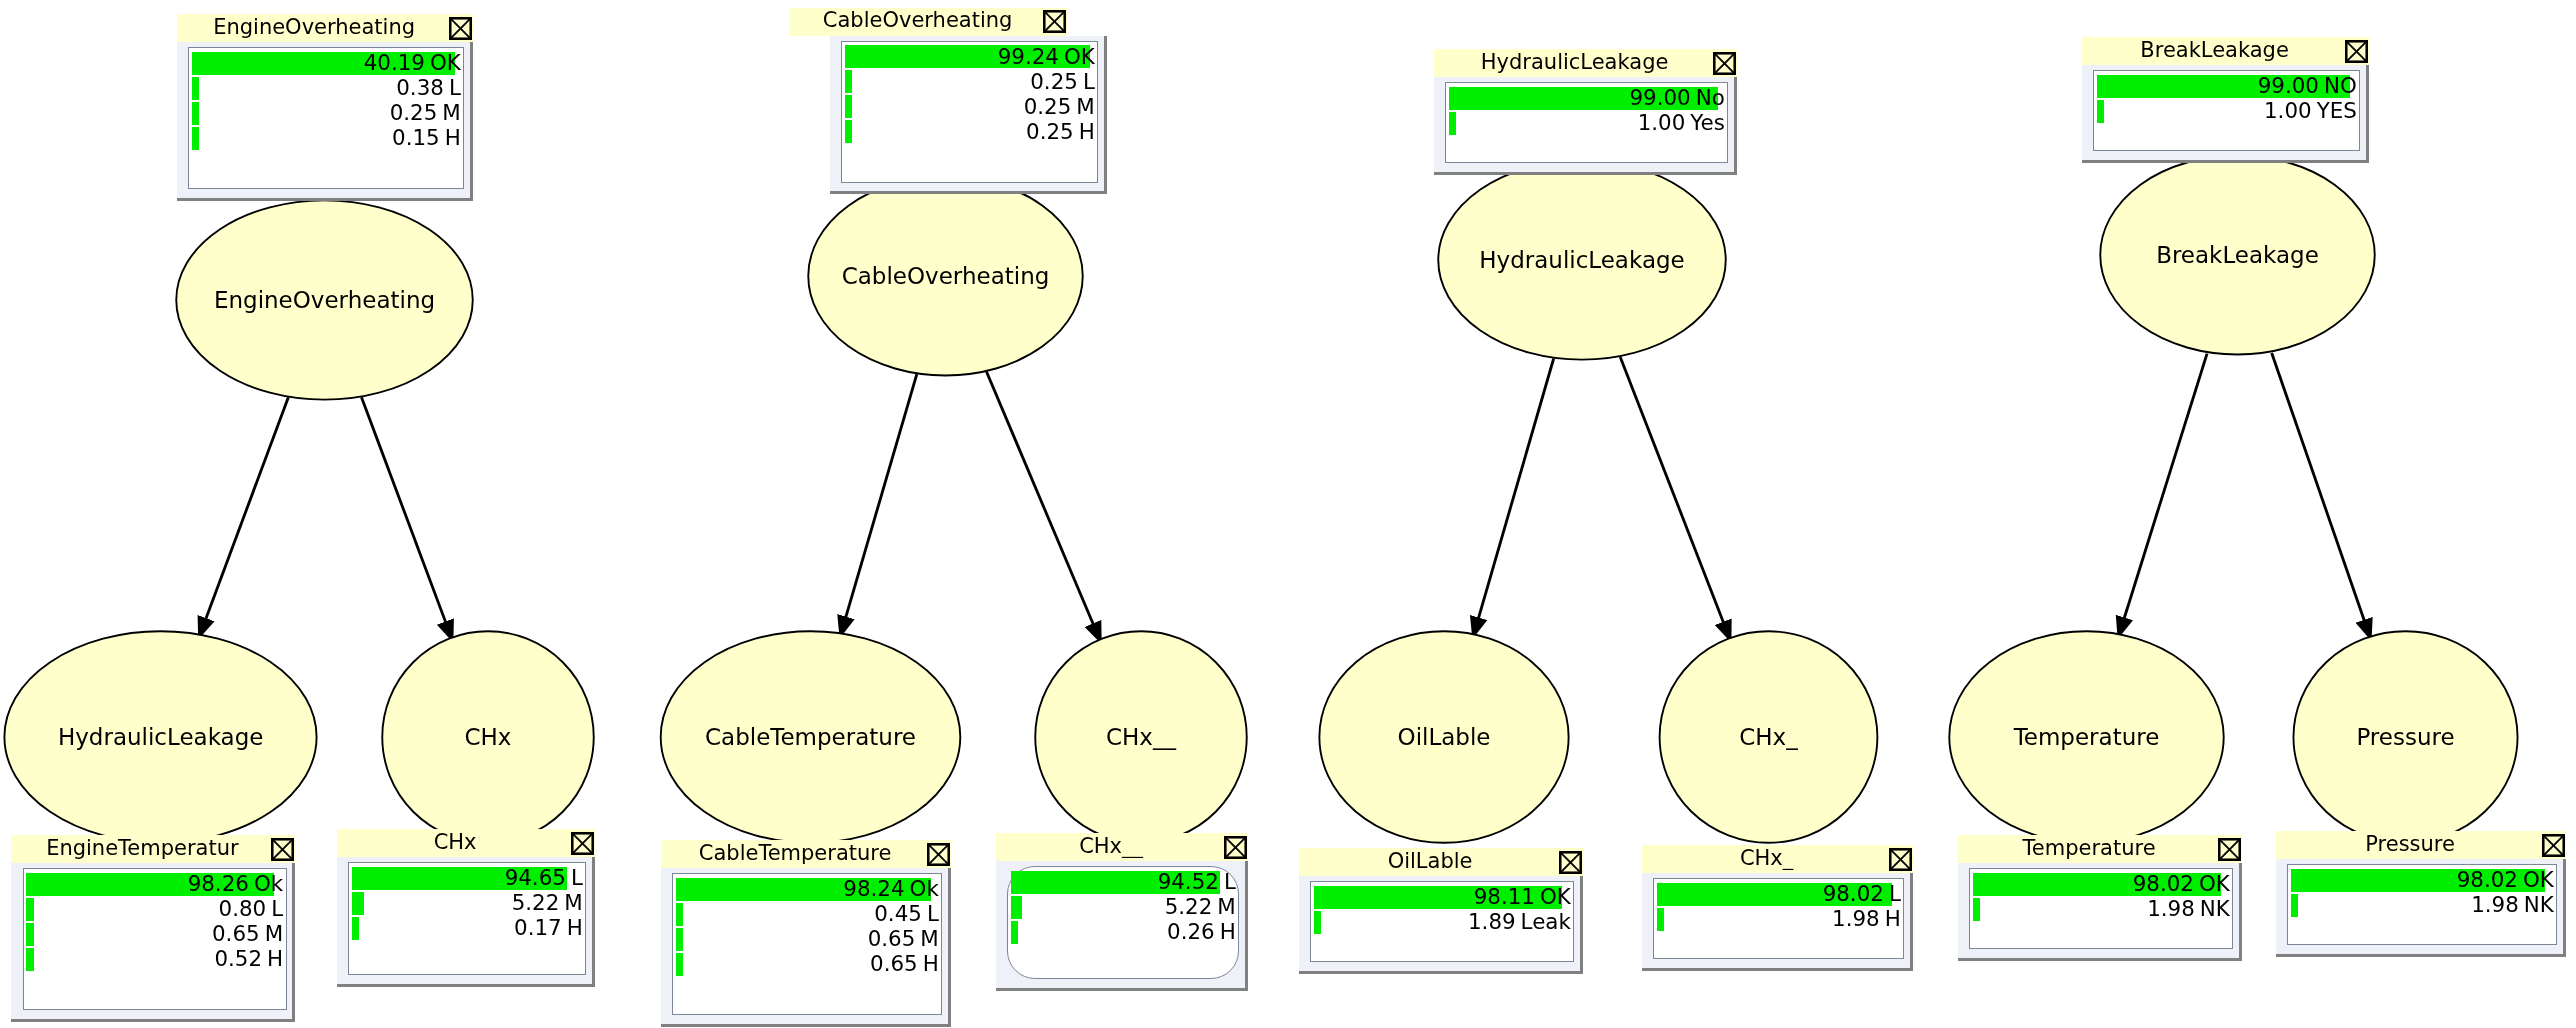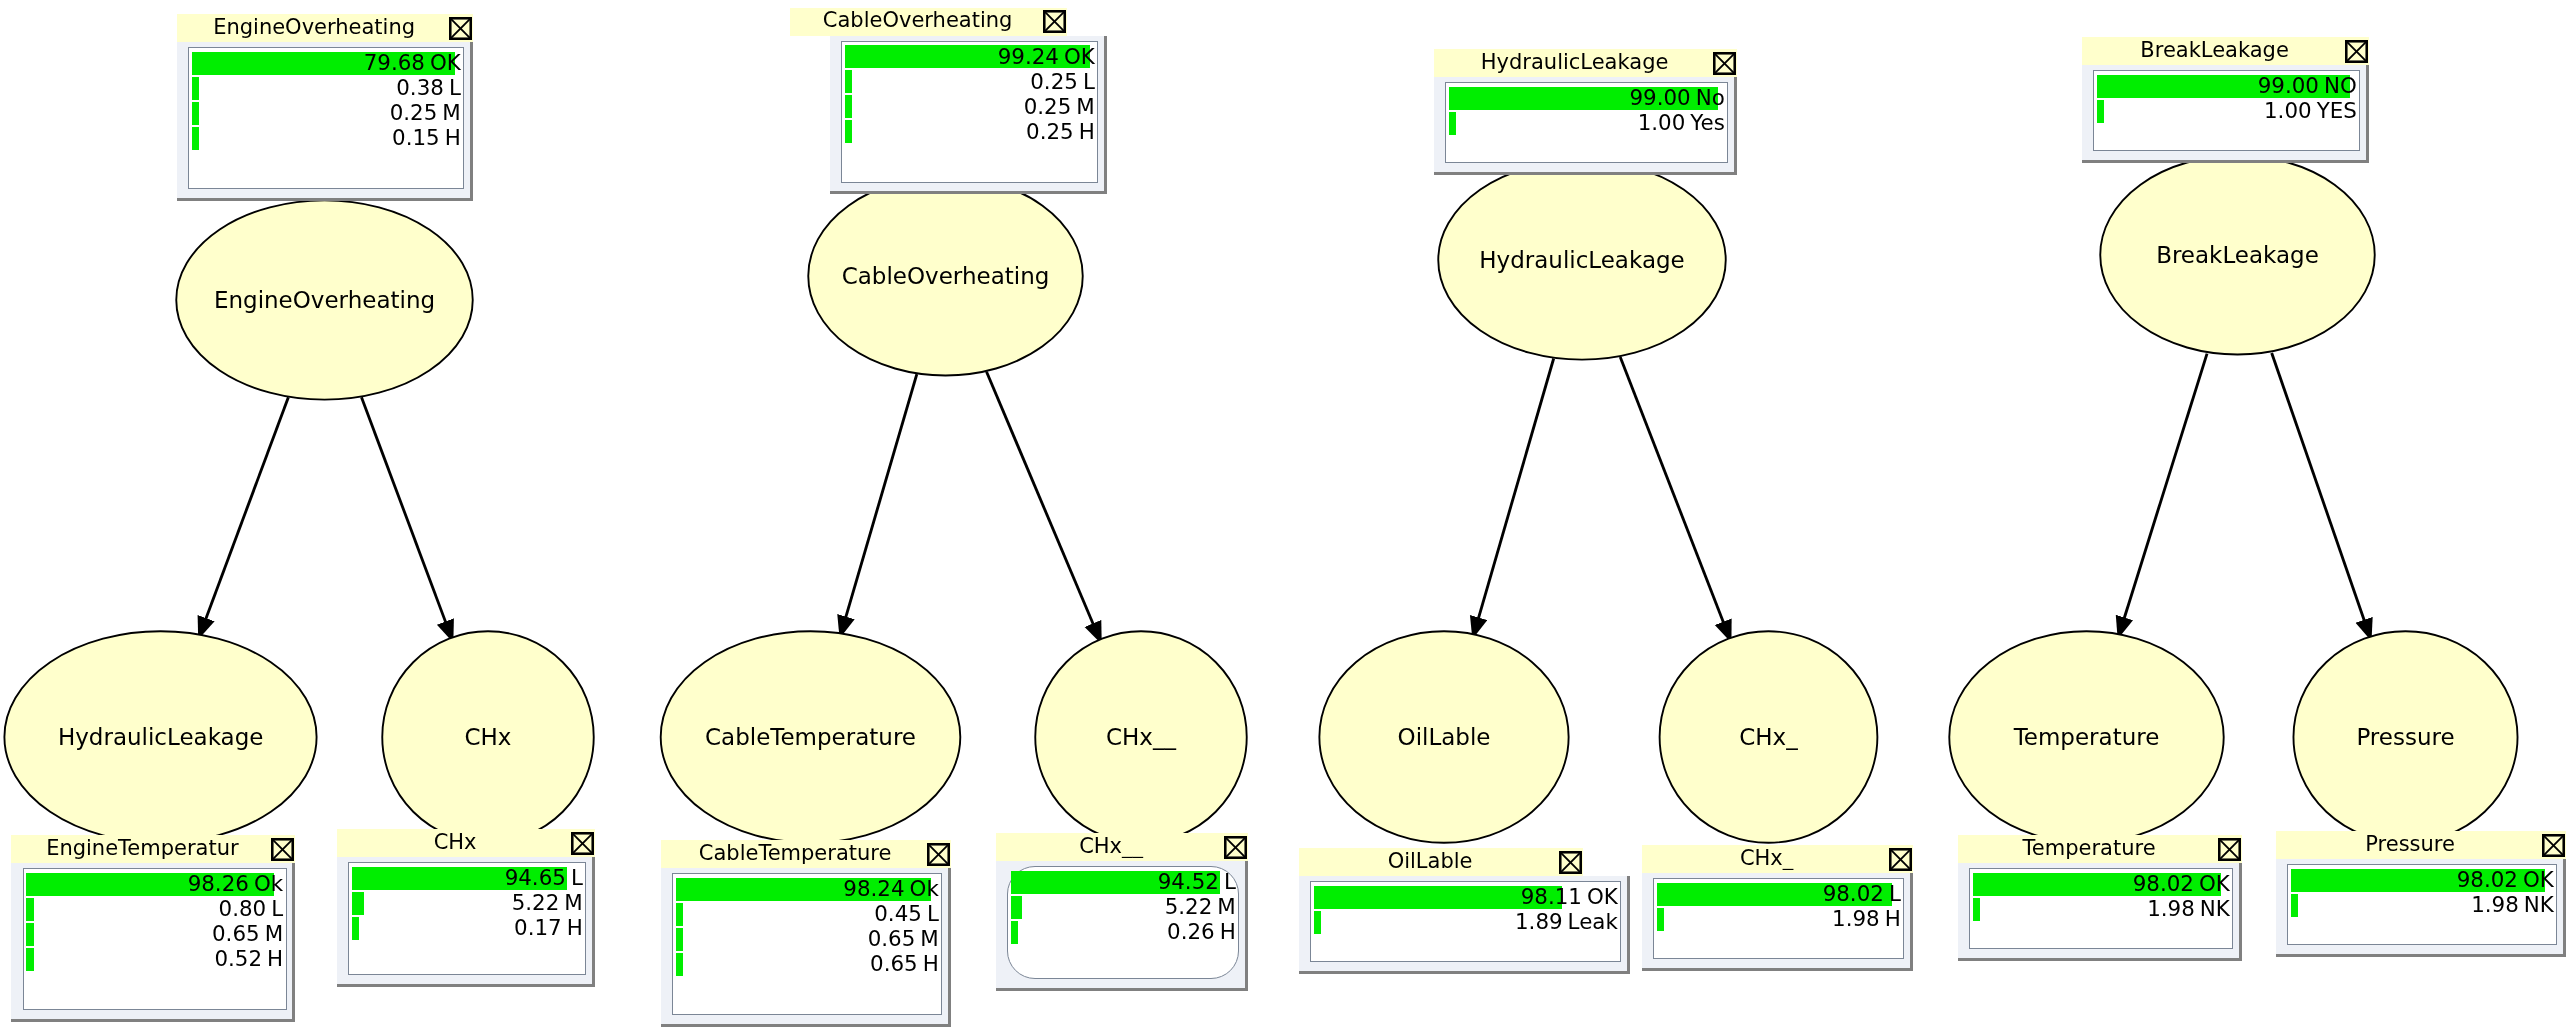--- a/index.html
+++ b/index.html
@@ -237,21 +237,21 @@
           <span class="close-icon"><svg width="23" height="23" viewBox="0 0 36 36">
               <rect x="2" y="2" width="32" height="32" fill="none" stroke="#000" stroke-width="4"></rect>
               <line x1="3" y1="3" x2="33" y2="33" stroke="#000" stroke-width="3"></line>
               <line x1="33" y1="3" x2="3" y2="33" stroke="#000" stroke-width="3"></line>
             </svg></span>
         </div>
         <div class="panel-body" style="width: 296px;">
           <div class="listbox" style="height: 142px;">
             <div class="row">
               <div class="bar" style="width: 263px;"></div>
-              <span class="row-value">79.68</span>
+              <span class="row-value">40.19</span>
               <span class="row-state">OK</span>
             </div>
             <div class="row">
               <div class="bar" style="width: 7.6px;"></div>
               <span class="row-value">0.38</span>
               <span class="row-state">L</span>
             </div>
             <div class="row">
               <div class="bar" style="width: 7.6px;"></div>
               <span class="row-value">0.25</span>
@@ -475,21 +475,21 @@
       </div>
       <div class="panel" style="left: 1299px; top: 848px; width: 284px;">
         <div class="panel-title" style="width: 284px;">
           <span class="panel-title-text">OilLable</span>
           <span class="close-icon"><svg width="23" height="23" viewBox="0 0 36 36">
               <rect x="2" y="2" width="32" height="32" fill="none" stroke="#000" stroke-width="4"></rect>
               <line x1="3" y1="3" x2="33" y2="33" stroke="#000" stroke-width="3"></line>
               <line x1="33" y1="3" x2="3" y2="33" stroke="#000" stroke-width="3"></line>
             </svg></span>
         </div>
-        <div class="panel-body" style="width: 331px;">
+        <div class="panel-body" style="width: 284px;">
           <div class="listbox" style="height: 81px;">
             <div class="row">
               <div class="bar" style="width: 248px;"></div>
               <span class="row-value">98.11</span>
               <span class="row-state">OK</span>
             </div>
             <div class="row">
               <div class="bar" style="width: 7.6px;"></div>
               <span class="row-value">1.89</span>
               <span class="row-state">Leak</span>

